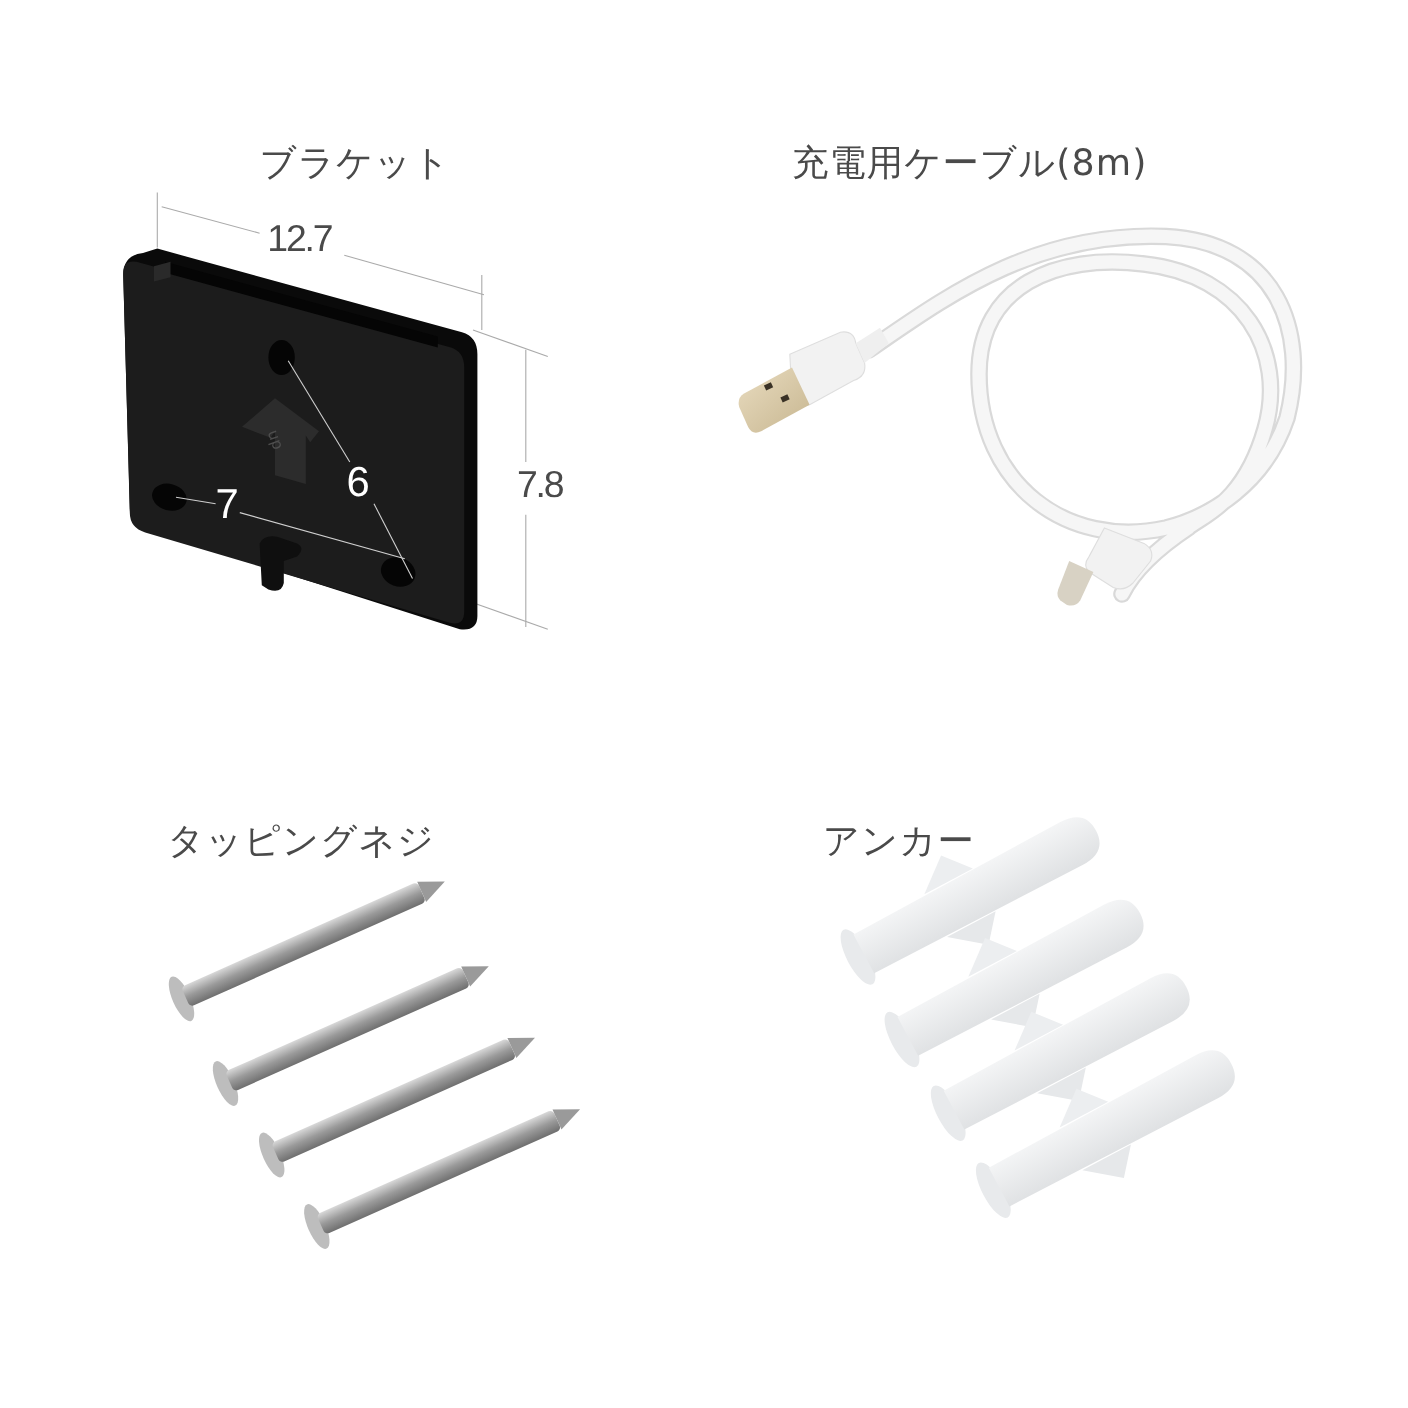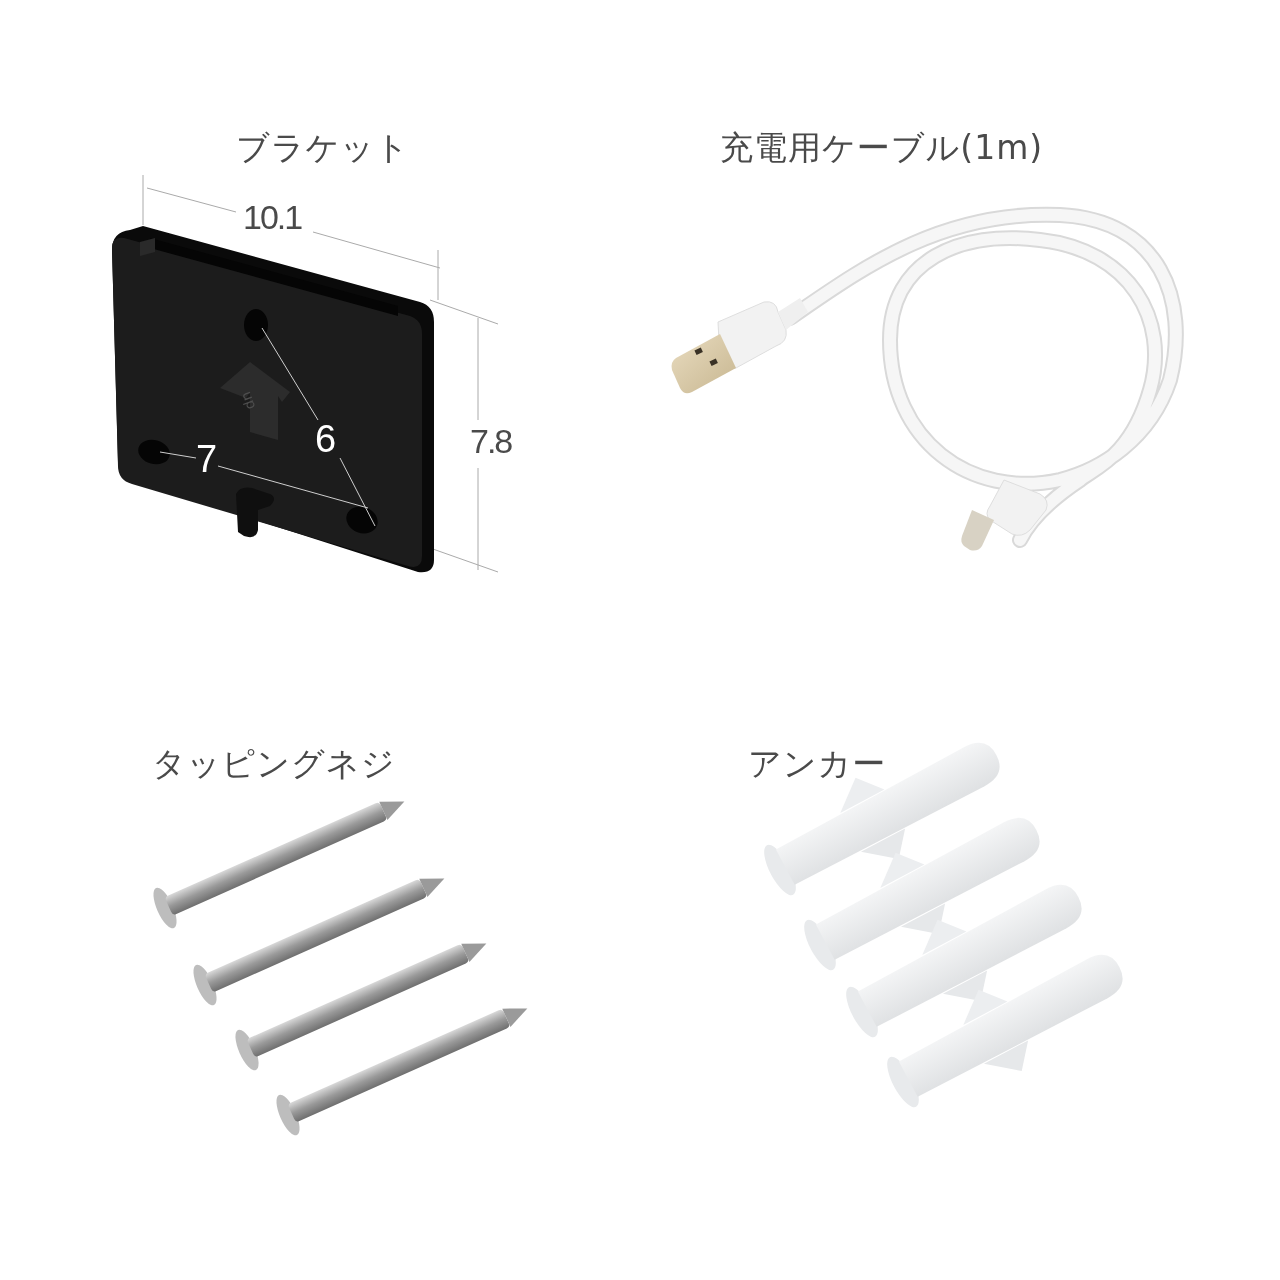--- a/index.html
+++ b/index.html
@@ -128,21 +128,21 @@
     <g transform="translate(903,1082) rotate(-28)">
       <ellipse cx="0" cy="0" rx="10" ry="28" fill="#e8eaec"></ellipse>
       <path d="M6,-20 L220,-22 Q245,-22 245,0 Q245,22 220,22 L6,20 Z" fill="url(#ancGrad)"></path>
       <polygon points="80,-22 110,-46 130,-22" fill="#eceef0"></polygon>
       <polygon points="80,22 110,46 130,22" fill="#e6e8ea"></polygon>
     </g>
   </g>
 </svg>
 
 <div class="label" style="left:212px;top:126px;margin-left:24px;">ブラケット</div>
-<div class="label" style="left:720px;top:126px;">充電用ケーブル(1m)</div>
+<div class="label" style="left:720px;top:126px;">充電用ケーブル(8m)</div>
 <div class="label" style="left:152px;top:742px;font-family:Liberation Mono, monospace;">タッピングネジ</div>
 <div class="label" style="left:748px;top:742px;">アンカー</div>
 
-<div class="dim" style="left:243px;top:198px;">10.1</div>
+<div class="dim" style="left:243px;top:198px;">12.7</div>
 <div class="dim" style="left:470px;top:422px;text-align:right;">7.8</div>
 <div class="dim dim-white" style="left:315px;top:418px;">6</div>
 <div class="dim dim-white" style="left:196px;top:438px;">7</div>
 <div style="position:absolute;left:241px;top:392px;color:#4e4e4e;font-size:14px;transform:rotate(70deg);">up</div>
 
 </body></html>

